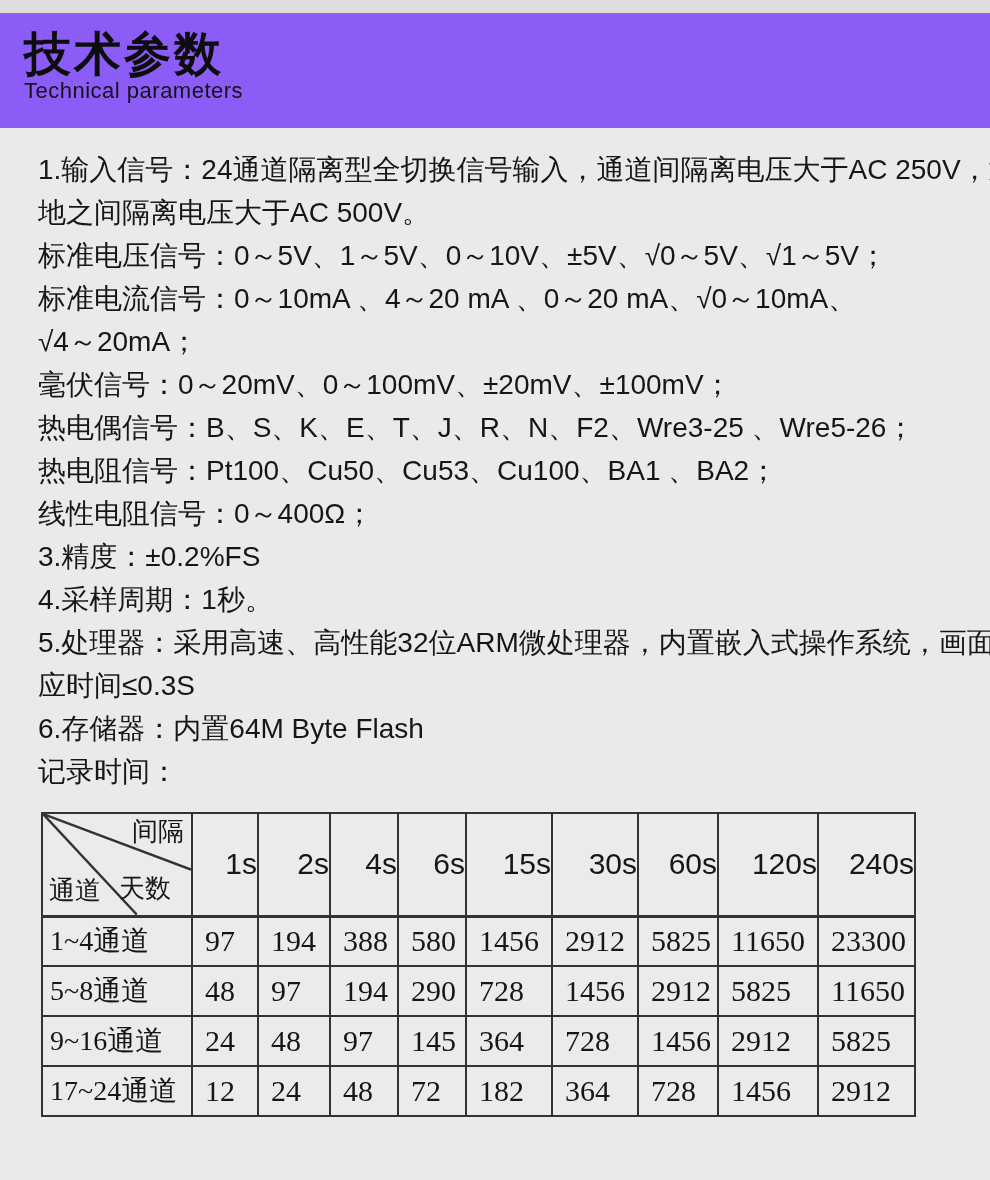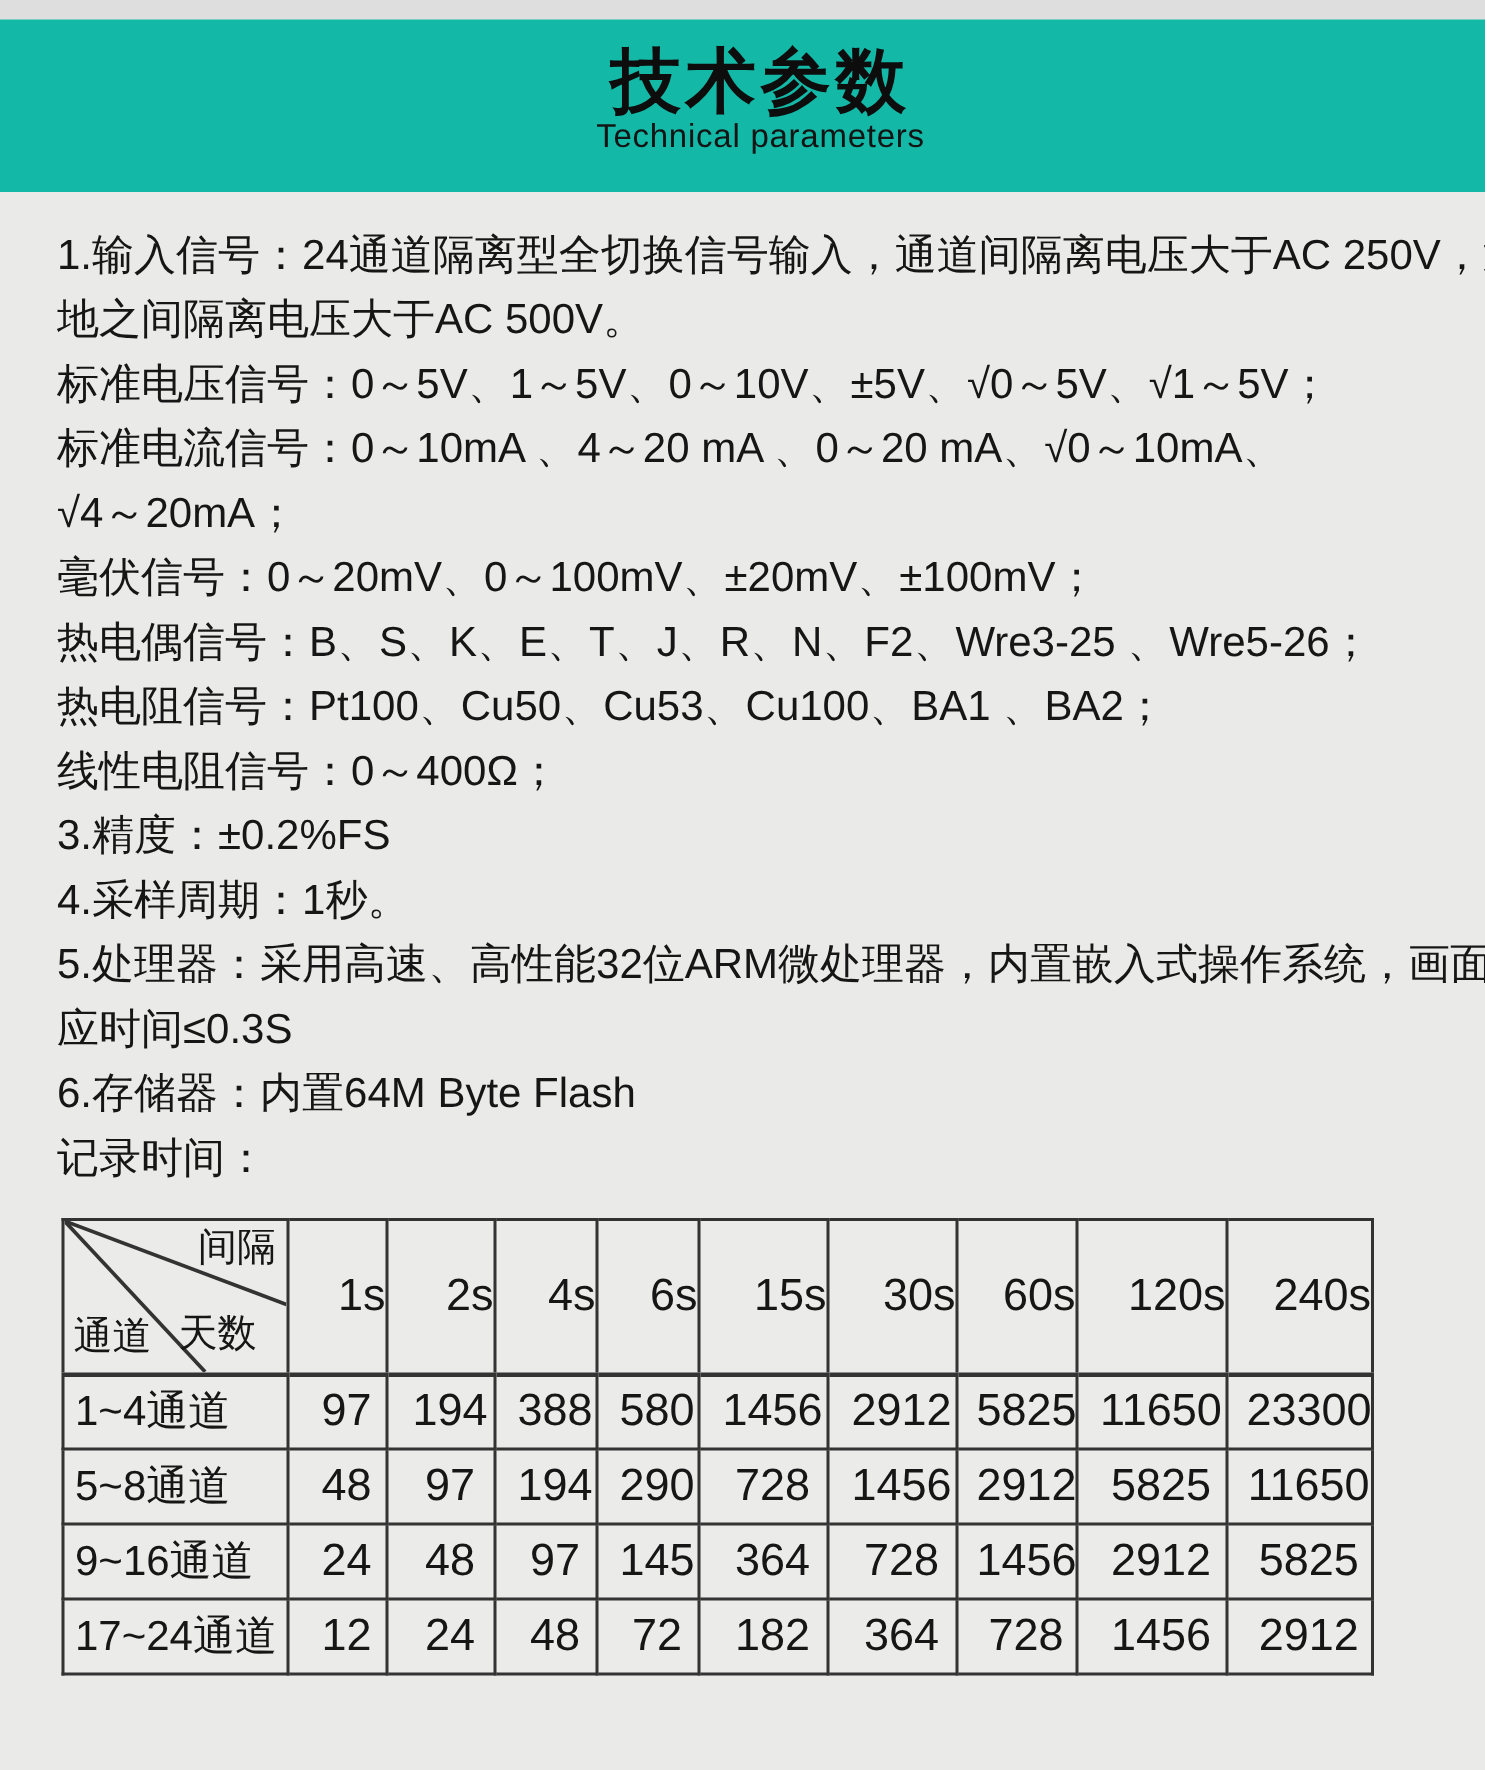--- a/index.html
+++ b/index.html
@@ -14,22 +14,21 @@
     height: 1180px;
     background: #eaeae9;
     overflow: hidden;
   }
   .top-strip {
     height: 13px;
     background: #dedede;
   }
   .page-header {
     height: 115px;
-    background: #14b8a6;
-    text-align: center;
+    background: #8b5cf6;
     padding-left: 24px;
   }
   .page-title {
     margin: 0;
     padding-top: 16px;
     font-size: 47px;
     line-height: 50px;
     font-weight: 900;
     letter-spacing: 3px;
     color: #0d0d0d;
@@ -69,21 +68,21 @@
   .rec-table col.c-7 { width: 80px; }
   .rec-table col.c-8 { width: 100px; }
   .rec-table col.c-9 { width: 97px; }
   .rec-table th, .rec-table td {
     border: 2px solid #333333;
     padding: 0;
     font-weight: normal;
   }
   .rec-table thead th { border-bottom-width: 3px; }
   .rec-table thead tr { height: 103px; }
-  .rec-table tbody tr { height: 50px; }
+  .rec-table tbody tr { height: 50px; font-family: Liberation Serif, serif; }
   th.corner {
     position: relative;
     overflow: hidden;
   }
   th.corner svg {
     position: absolute;
     left: 0; top: 0;
     width: 100%; height: 100%;
     display: block;
   }
@@ -104,21 +103,21 @@
   }
   td.row-label {
     font-size: 28px;
     text-align: left;
     padding-left: 7px;
     vertical-align: middle;
     color: #161616;
   }
   td.val {
     font-size: 30px;
-    text-align: center;
+    text-align: left;
     padding-left: 12px;
     vertical-align: middle;
     color: #161616;
   }
 </style>
 </head>
 <body>
 
 <div class="page">
   <div class="top-strip"></div>

